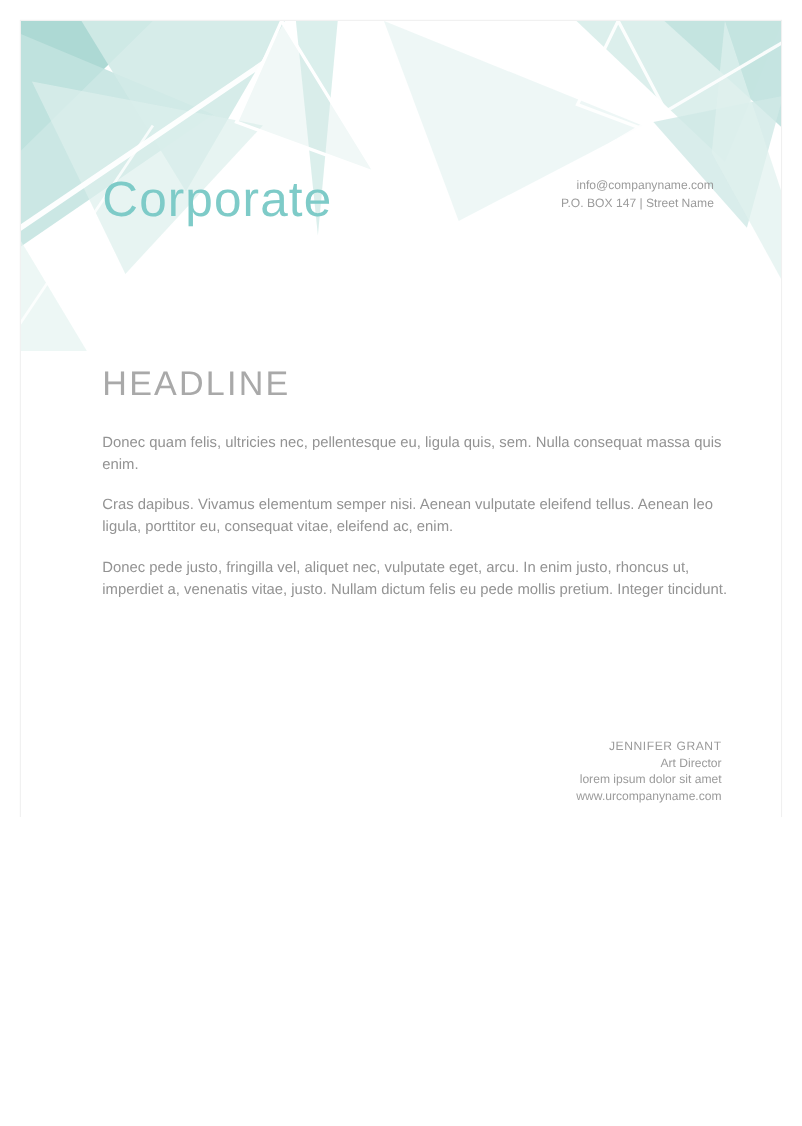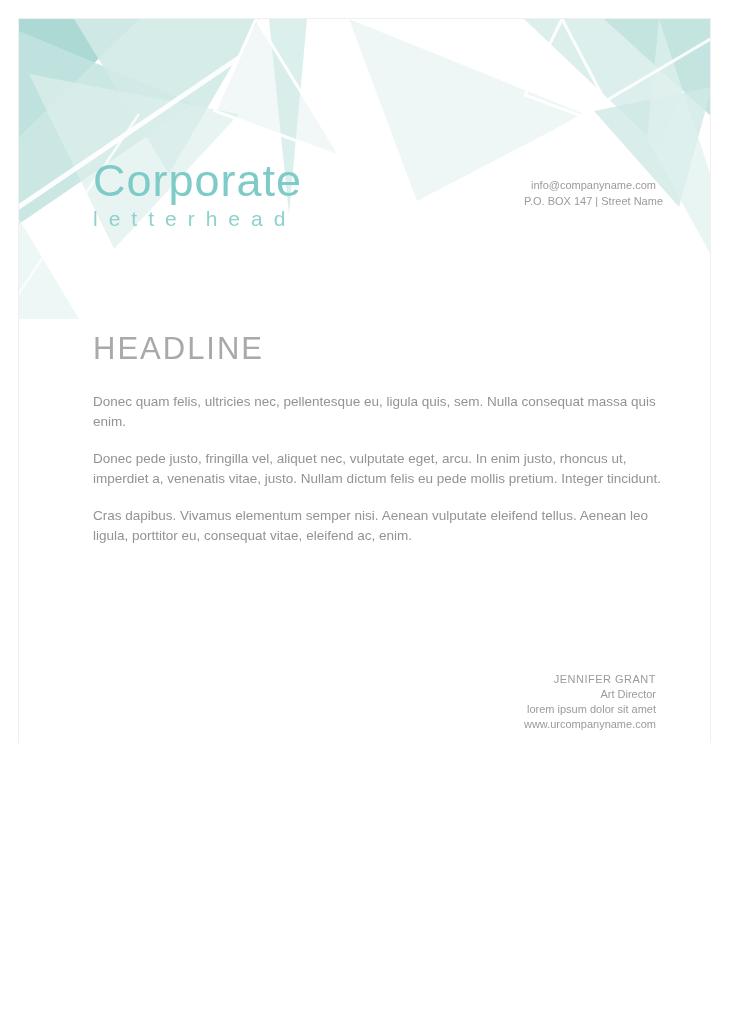--- a/index.html
+++ b/index.html
@@ -20,22 +20,22 @@
   .logo-block{position:absolute;left:74px;top:138px;}
   .logo-title{
     font-size:45px;line-height:48px;color:#7ecbc8;
     letter-spacing:1px;font-weight:400;
   }
   .logo-subtitle{
     font-size:21px;line-height:24px;color:#8ed1ce;
     letter-spacing:11px;margin-top:2px;font-weight:400;
   }
   .contact-block{
-    position:absolute;right:47px;top:142px;text-align:center;
-    font-size:11px;line-height:16px;color:#9b9b9b;margin-top:16px;
+    position:absolute;right:61px;top:142px;text-align:right;
+    font-size:11px;line-height:16px;color:#9b9b9b;
   }
   .headline{
     position:absolute;left:74px;top:312px;
     font-size:31px;letter-spacing:2px;color:#a9a9a9;font-weight:400;
   }
   .body-copy{
     position:absolute;left:74px;top:373px;width:572px;
     font-size:13.5px;line-height:19.5px;color:#939393;
   }
   .body-copy p{margin:0 0 18px 0;}
@@ -99,34 +99,33 @@
       <polygon points="585,90 680,250 495,250" fill="#bfe2de" opacity="0.95"></polygon>
       <polygon points="693,55 693,250 545,250" fill="#cde8e5" opacity="0.9"></polygon>
       <polygon points="650,30 693,10 693,250 628,250" fill="#ddf0ed" opacity="0.55"></polygon>
       <line x1="-10" y1="112" x2="330" y2="252" stroke="#ffffff" stroke-width="3.5" opacity="0.9"></line>
       <line x1="260" y1="252" x2="470" y2="145" stroke="#ffffff" stroke-width="2.5" opacity="0.8"></line>
       <line x1="528" y1="252" x2="695" y2="118" stroke="#ffffff" stroke-width="2.5" opacity="0.85"></line>
     </svg>
 
     <div class="logo-block">
       <div class="logo-title">Corporate</div>
-      <div class="logo-subtitle">letterhead</div>
     </div>
 
     <div class="contact-block">
       <div>info@companyname.com</div>
       <div>P.O. BOX 147 | Street Name</div>
     </div>
 
     <div class="headline">HEADLINE</div>
 
     <div class="body-copy">
       <p>Donec quam felis, ultricies nec, pellentesque eu, ligula quis, sem. Nulla consequat massa quis enim.</p>
+      <p>Cras dapibus. Vivamus elementum semper nisi. Aenean vulputate eleifend tellus. Aenean leo ligula, porttitor eu, consequat vitae, eleifend ac, enim.</p>
       <p>Donec pede justo, fringilla vel, aliquet nec, vulputate eget, arcu. In enim justo, rhoncus ut, imperdiet a, venenatis vitae, justo. Nullam dictum felis eu pede mollis pretium. Integer tincidunt.</p>
-      <p>Cras dapibus. Vivamus elementum semper nisi. Aenean vulputate eleifend tellus. Aenean leo ligula, porttitor eu, consequat vitae, eleifend ac, enim.</p>
     </div>
 
     <div class="signature-block">
       <div class="sig-name">JENNIFER GRANT</div>
       <div>Art Director</div>
       <div>lorem ipsum dolor sit amet</div>
       <div>www.urcompanyname.com</div>
     </div>
 
   </div>

